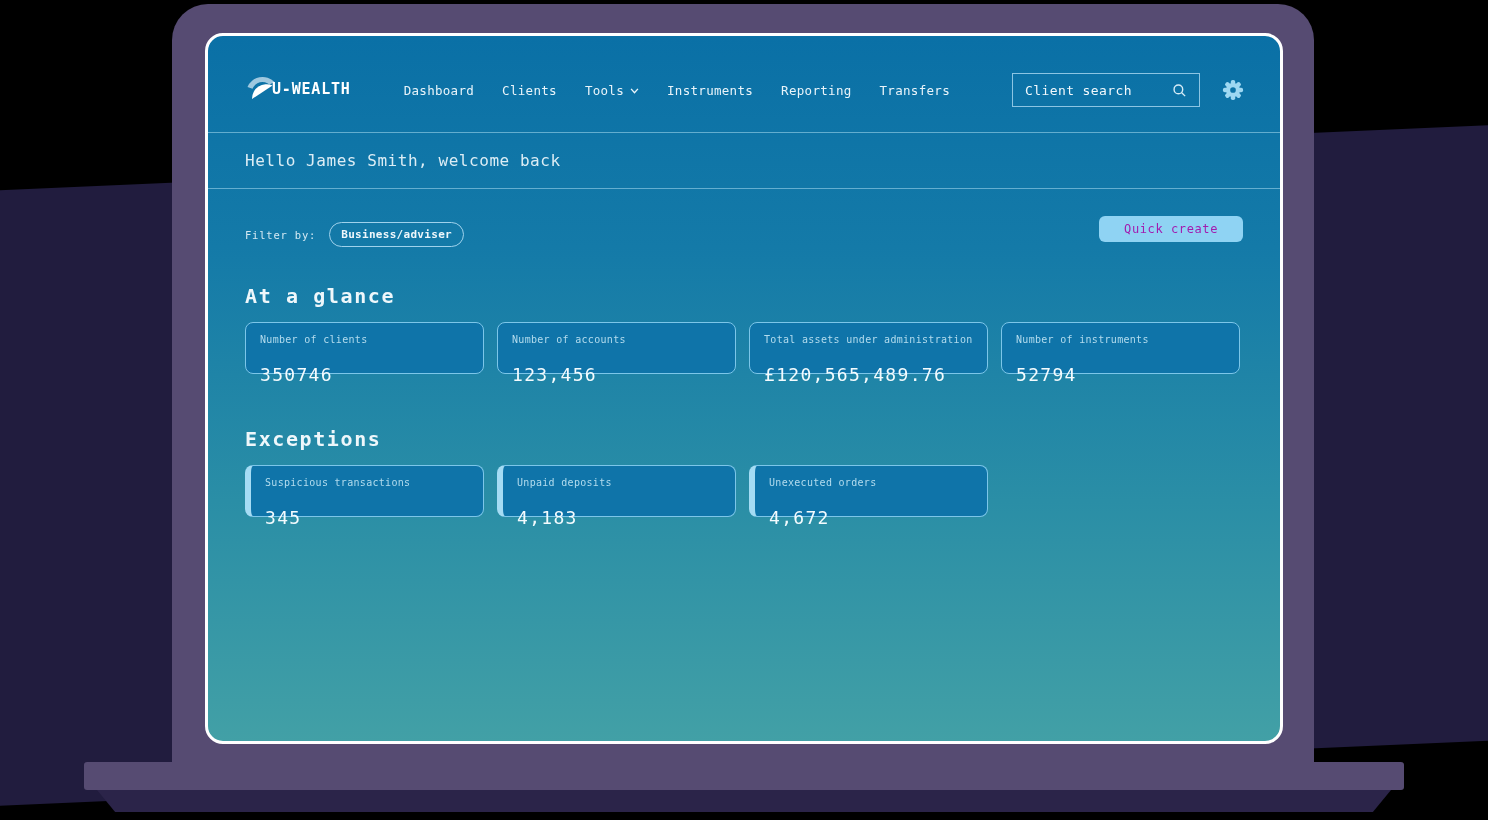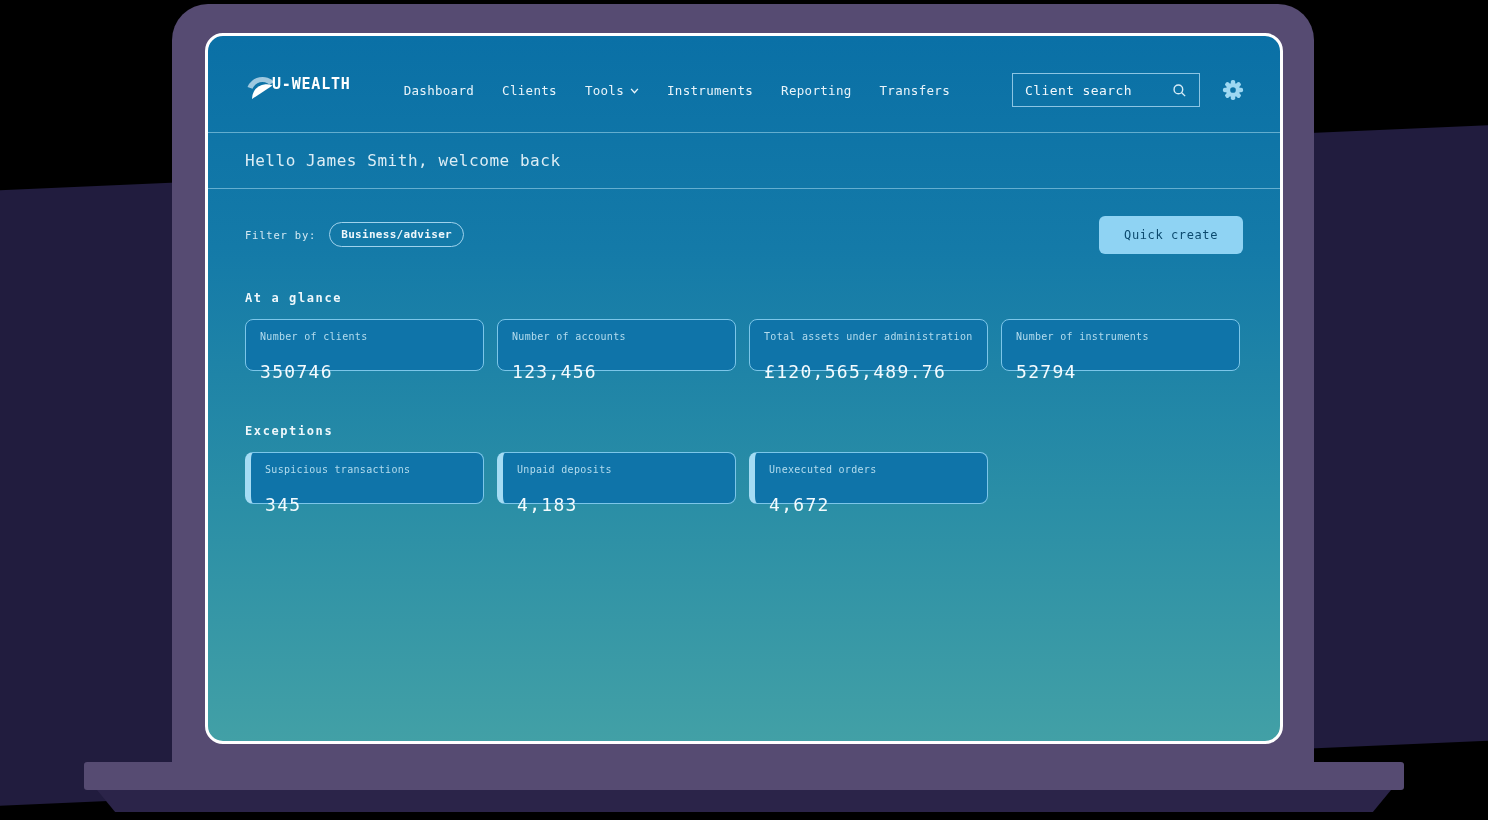--- a/index.html
+++ b/index.html
@@ -17,21 +17,21 @@
   .laptop-bottom { position:absolute; left:97px; top:790px; width:1294px; height:22px;
                    background:#2b2449; clip-path:polygon(0 0,100% 0,98.6% 100%,1.4% 100%); }
 
   
   .screen { position:absolute; left:205px; top:33px; width:1078px; height:711px;
             border:3px solid #ffffff; border-radius:18px; overflow:hidden;
             background:linear-gradient(180deg,#0a70a6 0%,#147aa8 30%,#2a8ea6 66%,#42a0a6 100%); }
 
   .header { height:97px; display:flex; align-items:center; padding:12px 36px 0 37px;
             border-bottom:1px solid rgba(170,220,240,.55); }
-  .brand { display:flex; align-items:flex-start; flex:0 0 auto; }
+  .brand { display:flex; align-items:center; flex:0 0 auto; }
   .brand svg { width:32px; height:26px; margin-right:-5px; }
   .brand-name { color:#ffffff; font-weight:bold; font-size:15px; letter-spacing:.8px; padding-bottom:2px; }
 
   .nav { display:flex; gap:28px; margin-left:53px; align-items:center; }
   .nav-item { color:#e9f4fa; font-size:12.5px; letter-spacing:.3px; cursor:pointer;
               display:flex; align-items:center; gap:6px; text-decoration:none; white-space:nowrap; }
   .chev { width:9px; height:6px; margin-top:1px; }
 
   .header-right { margin-left:auto; display:flex; align-items:center; }
   .search-box { width:188px; height:34px; border:1.5px solid #8cc5e3; border-radius:0;
@@ -47,25 +47,25 @@
             border-bottom:1px solid rgba(170,220,240,.55);
             color:#dcedf5; font-size:16px; letter-spacing:.55px; }
 
   .content { padding:0 37px; }
   .filter-row { margin-top:27px; display:flex; justify-content:space-between; align-items:flex-start;gap:28px; }
   .filter-left { display:flex; align-items:center; gap:13px; margin-top:6px; }
   .filter-label { color:#d3e9f3; font-size:10.5px; letter-spacing:.8px; }
   .filter-pill { border:1.5px solid #9fd2ec; border-radius:14px; padding:5px 11px;
                  color:#eef7fb; font-size:11px; letter-spacing:.3px; background:transparent;
                  cursor:pointer; font-family:inherit;font-weight:bold; }
-  .quick-create { background:#8fd3f3; color:#0c4a6e; border:none; border-radius:6px;
-                  height:38px; padding:0 25px; cursor:pointer;
+  .quick-create { background:#8fd3f3; color:#a21caf; border:none; border-radius:6px;
+                  height:26px; padding:0 25px; cursor:pointer;
                   font:12px "DejaVu Sans Mono","Liberation Mono",monospace; letter-spacing:.6px;margin-left:8px; }
 
-  .section-title { color:#eef7fb; font-size:12px; letter-spacing:1.6px; }
+  .section-title { color:#eef7fb; font-size:20px; letter-spacing:1.6px; }
   .glance-title { margin-top:37px; }
   .exceptions-title { margin-top:53px; }
   .cards { display:flex; gap:13px; margin-top:14px; }
   .card { width:239px; height:52px; background:#0f74a9; border:1.5px solid #7cc6e9;
           border-radius:8px; padding:11px 14px; flex:0 0 auto; }
   .card-label { color:#b3dcee; font-size:10px; letter-spacing:.3px; white-space:nowrap; }
   .card-value { color:#f4fbfe; font-size:18px; letter-spacing:1.3px; margin-top:19px; white-space:nowrap; }
   .card.exception { border-left:6px solid #a5dcf4; cursor:pointer; }
 </style>
 </head>

